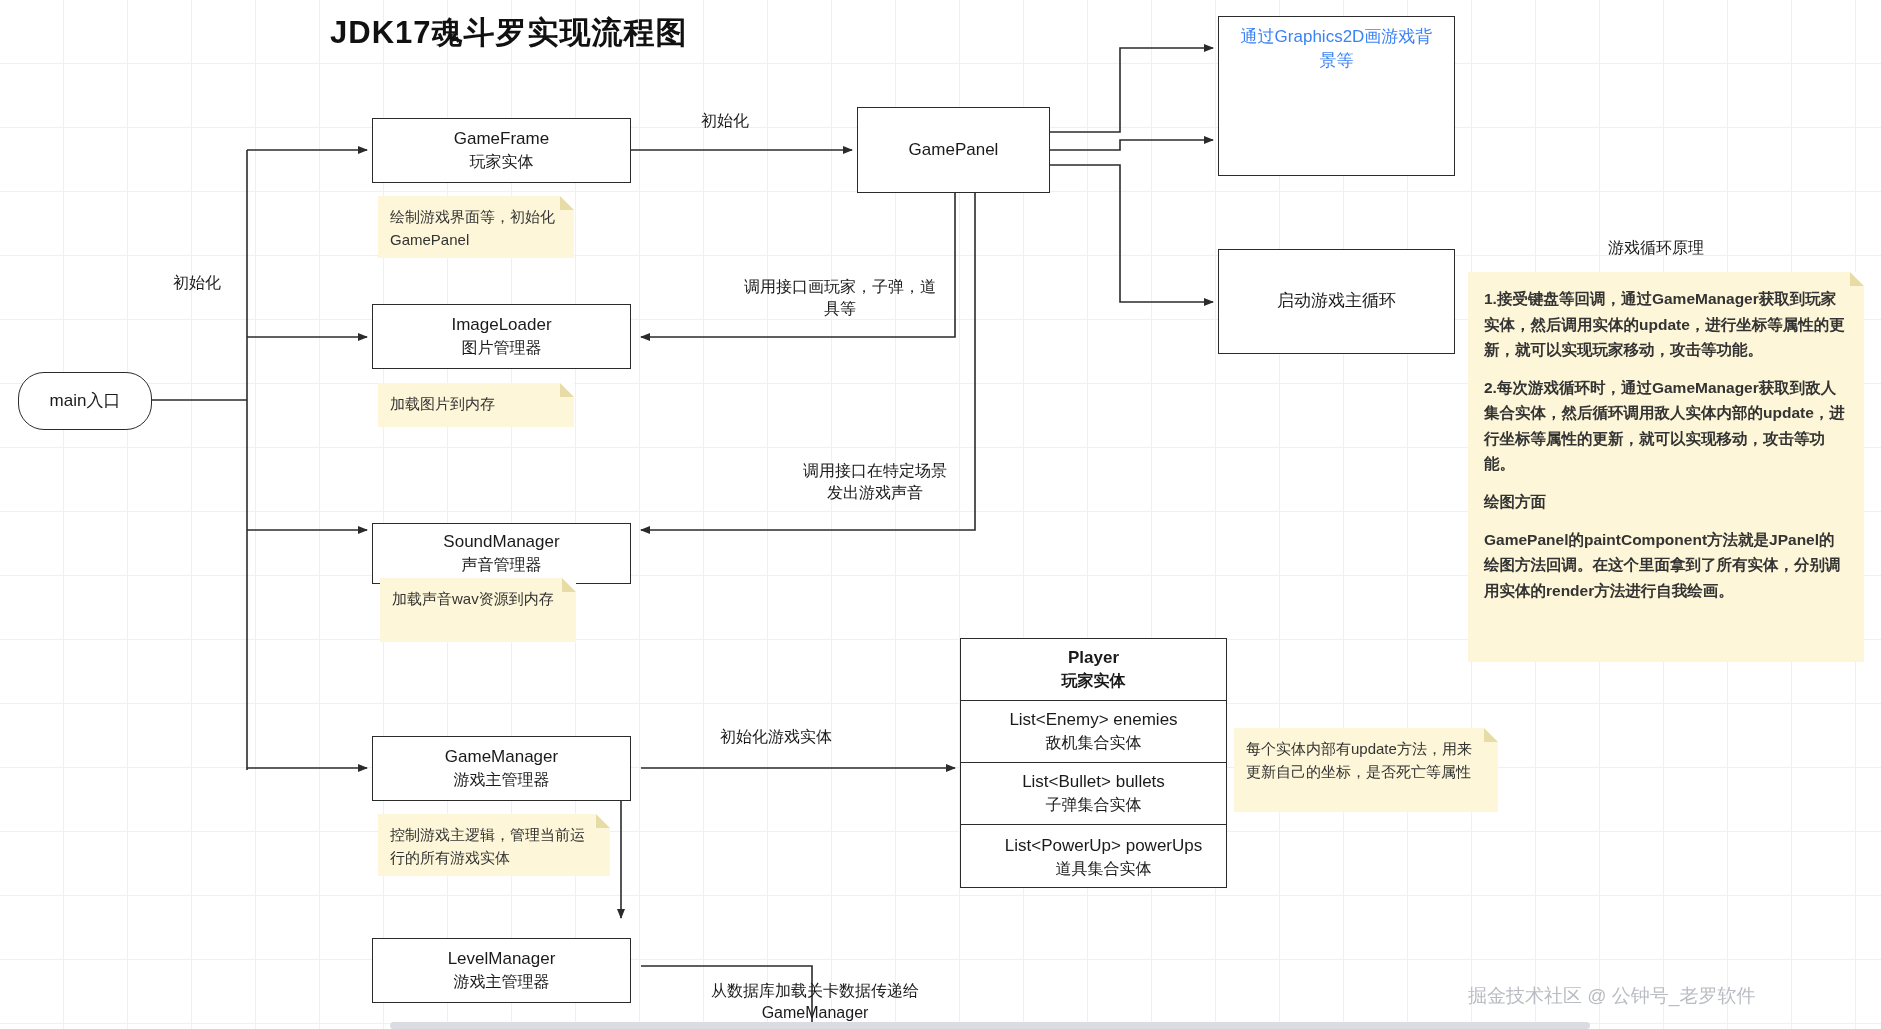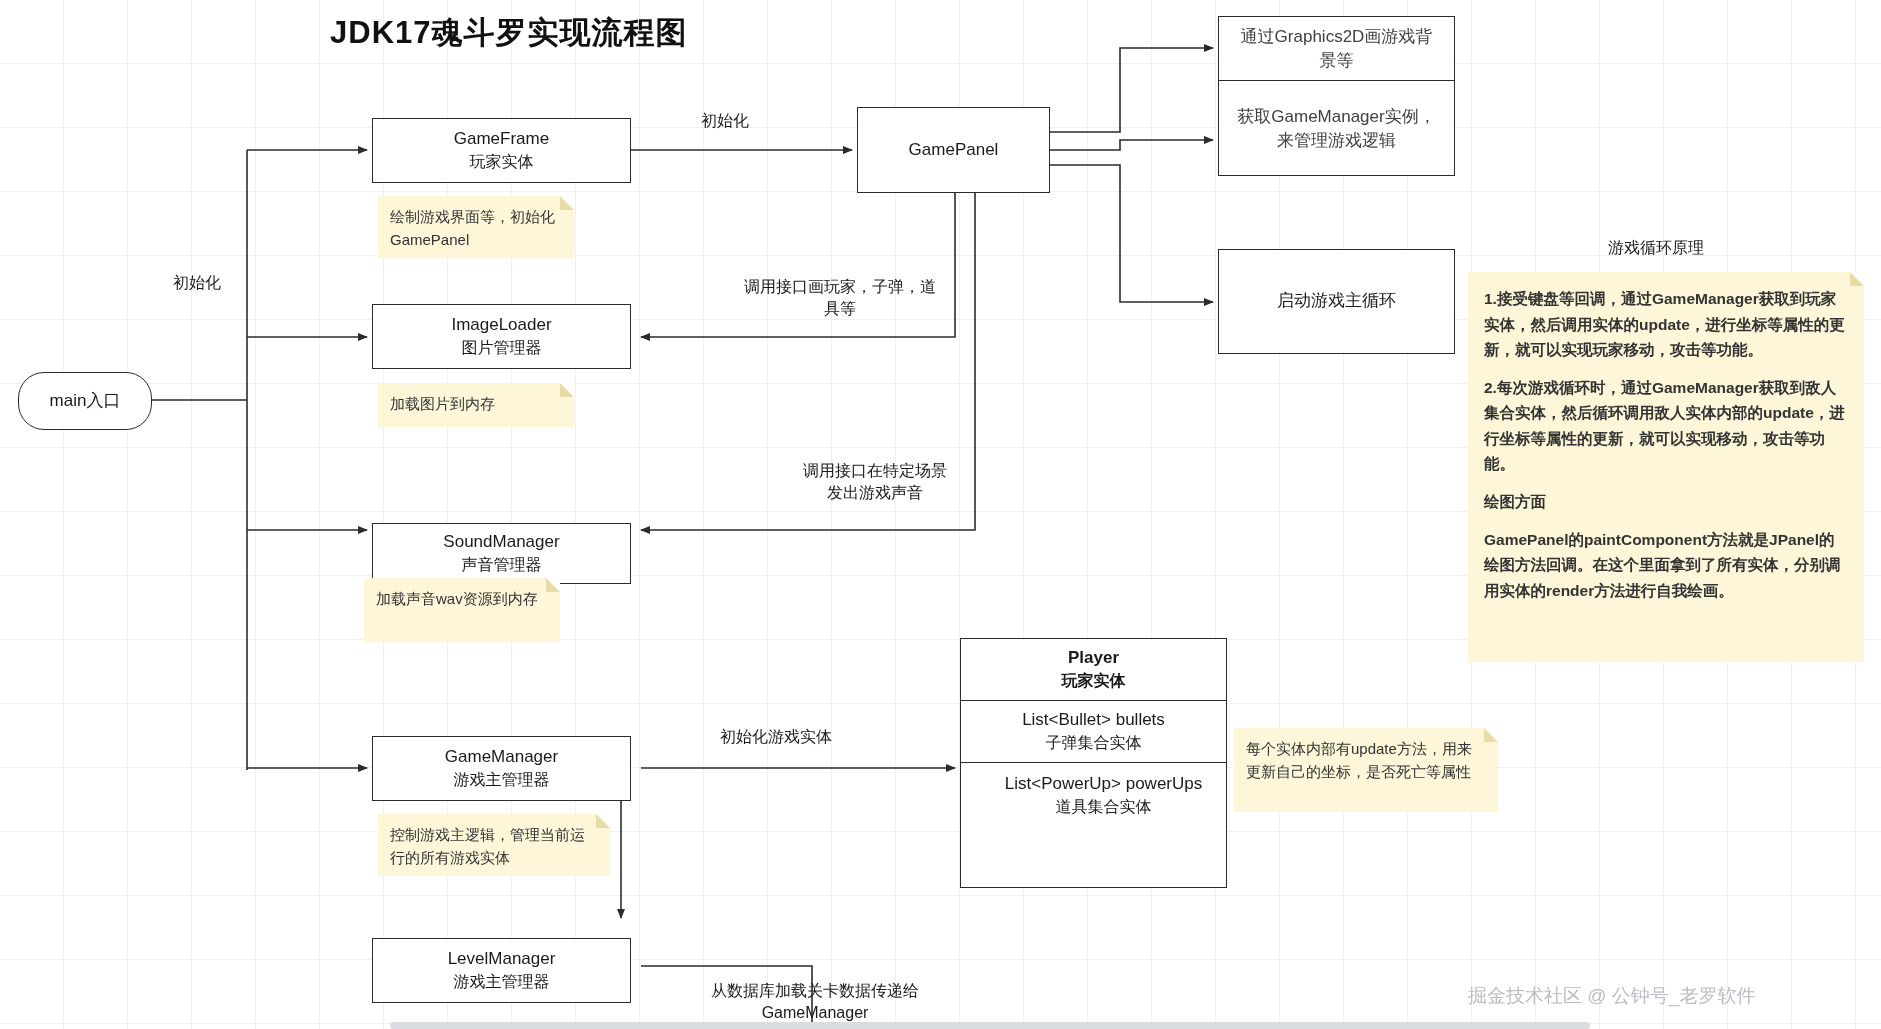--- a/index.html
+++ b/index.html
@@ -148,21 +148,21 @@
   }
   .panel-row {
     box-sizing: border-box;
     border-bottom: 1.5px solid #2b2b2b;
     display: flex;
     align-items: center;
     justify-content: center;
     text-align: center;
     font-size: 17px;
     line-height: 1.4;
-    color: #404040;
+    color: #3b82f6;
     padding: 6px 14px;
   }
   .panel-row:last-child { border-bottom: none; }
   #bottom-bar {
     position: absolute;
     left: 390px;
     top: 1022px;
     width: 1200px;
     height: 7px;
     background: #d9dce1;
@@ -244,53 +244,54 @@
   </div>
 
   <div class="node" style="left:857px; top:107px; width:193px; height:86px;">
     <div>GamePanel</div>
   </div>
 
   <div class="panel-group" style="left:1218px; top:16px; width:237px; height:160px;">
     <div class="panel-row" style="height:64px;">
       <span>通过Graphics2D画游戏背景等</span>
     </div>
-    <div class="panel-row" style="height:96px;">
-      <span>获取GameManager实例，来管理游戏逻辑</span>
-    </div>
   </div>
 
   <div class="node" style="left:1218px; top:249px; width:237px; height:105px;">
     <div>启动游戏主循环</div>
   </div>
 
   <div class="entity-group" style="left:960px; top:638px; width:267px; height:250px;">
     <div class="entity-row" style="height:62px;font-weight:bold;">
       <div>Player</div>
       <div class="l2">玩家实体</div>
     </div>
     <div class="entity-row" style="height:62px;">
+      <div>List&lt;Enemy&gt; enemies</div>
+      <div class="l2">敌机集合实体</div>
+    </div>
+    <div class="entity-row" style="height:62px;">
       <div>List&lt;Bullet&gt; bullets</div>
       <div class="l2">子弹集合实体</div>
     </div>
     <div class="entity-row" style="height:64px;">
       <div>List&lt;PowerUp&gt; powerUps</div>
       <div class="l2">道具集合实体</div>
     </div>
   </div>
 
   <div class="note" style="left:378px; top:383px; width:196px; height:44px;">
     <span>加载图片到内存</span>
   </div>
 
   <div class="note" style="left:378px; top:196px; width:196px; height:62px;">
     <span>绘制游戏界面等，初始化GamePanel</span>
   </div>
 
-  <div class="note" style="left:364px; top:578px; width:196px; height:64px;">
+  <div class="note" style="left:380px; top:578px; width:196px; height:64px;">
     <span>加载声音wav资源到内存</span>
   </div>
 
   <div class="note" style="left:378px; top:814px; width:232px; height:62px;">
     <span>控制游戏主逻辑，管理当前运行的所有游戏实体</span>
   </div>
 
   <div class="note" style="left:1234px; top:728px; width:264px; height:84px;">
     <span>每个实体内部有update方法，用来更新自己的坐标，是否死亡等属性</span>
   </div>

